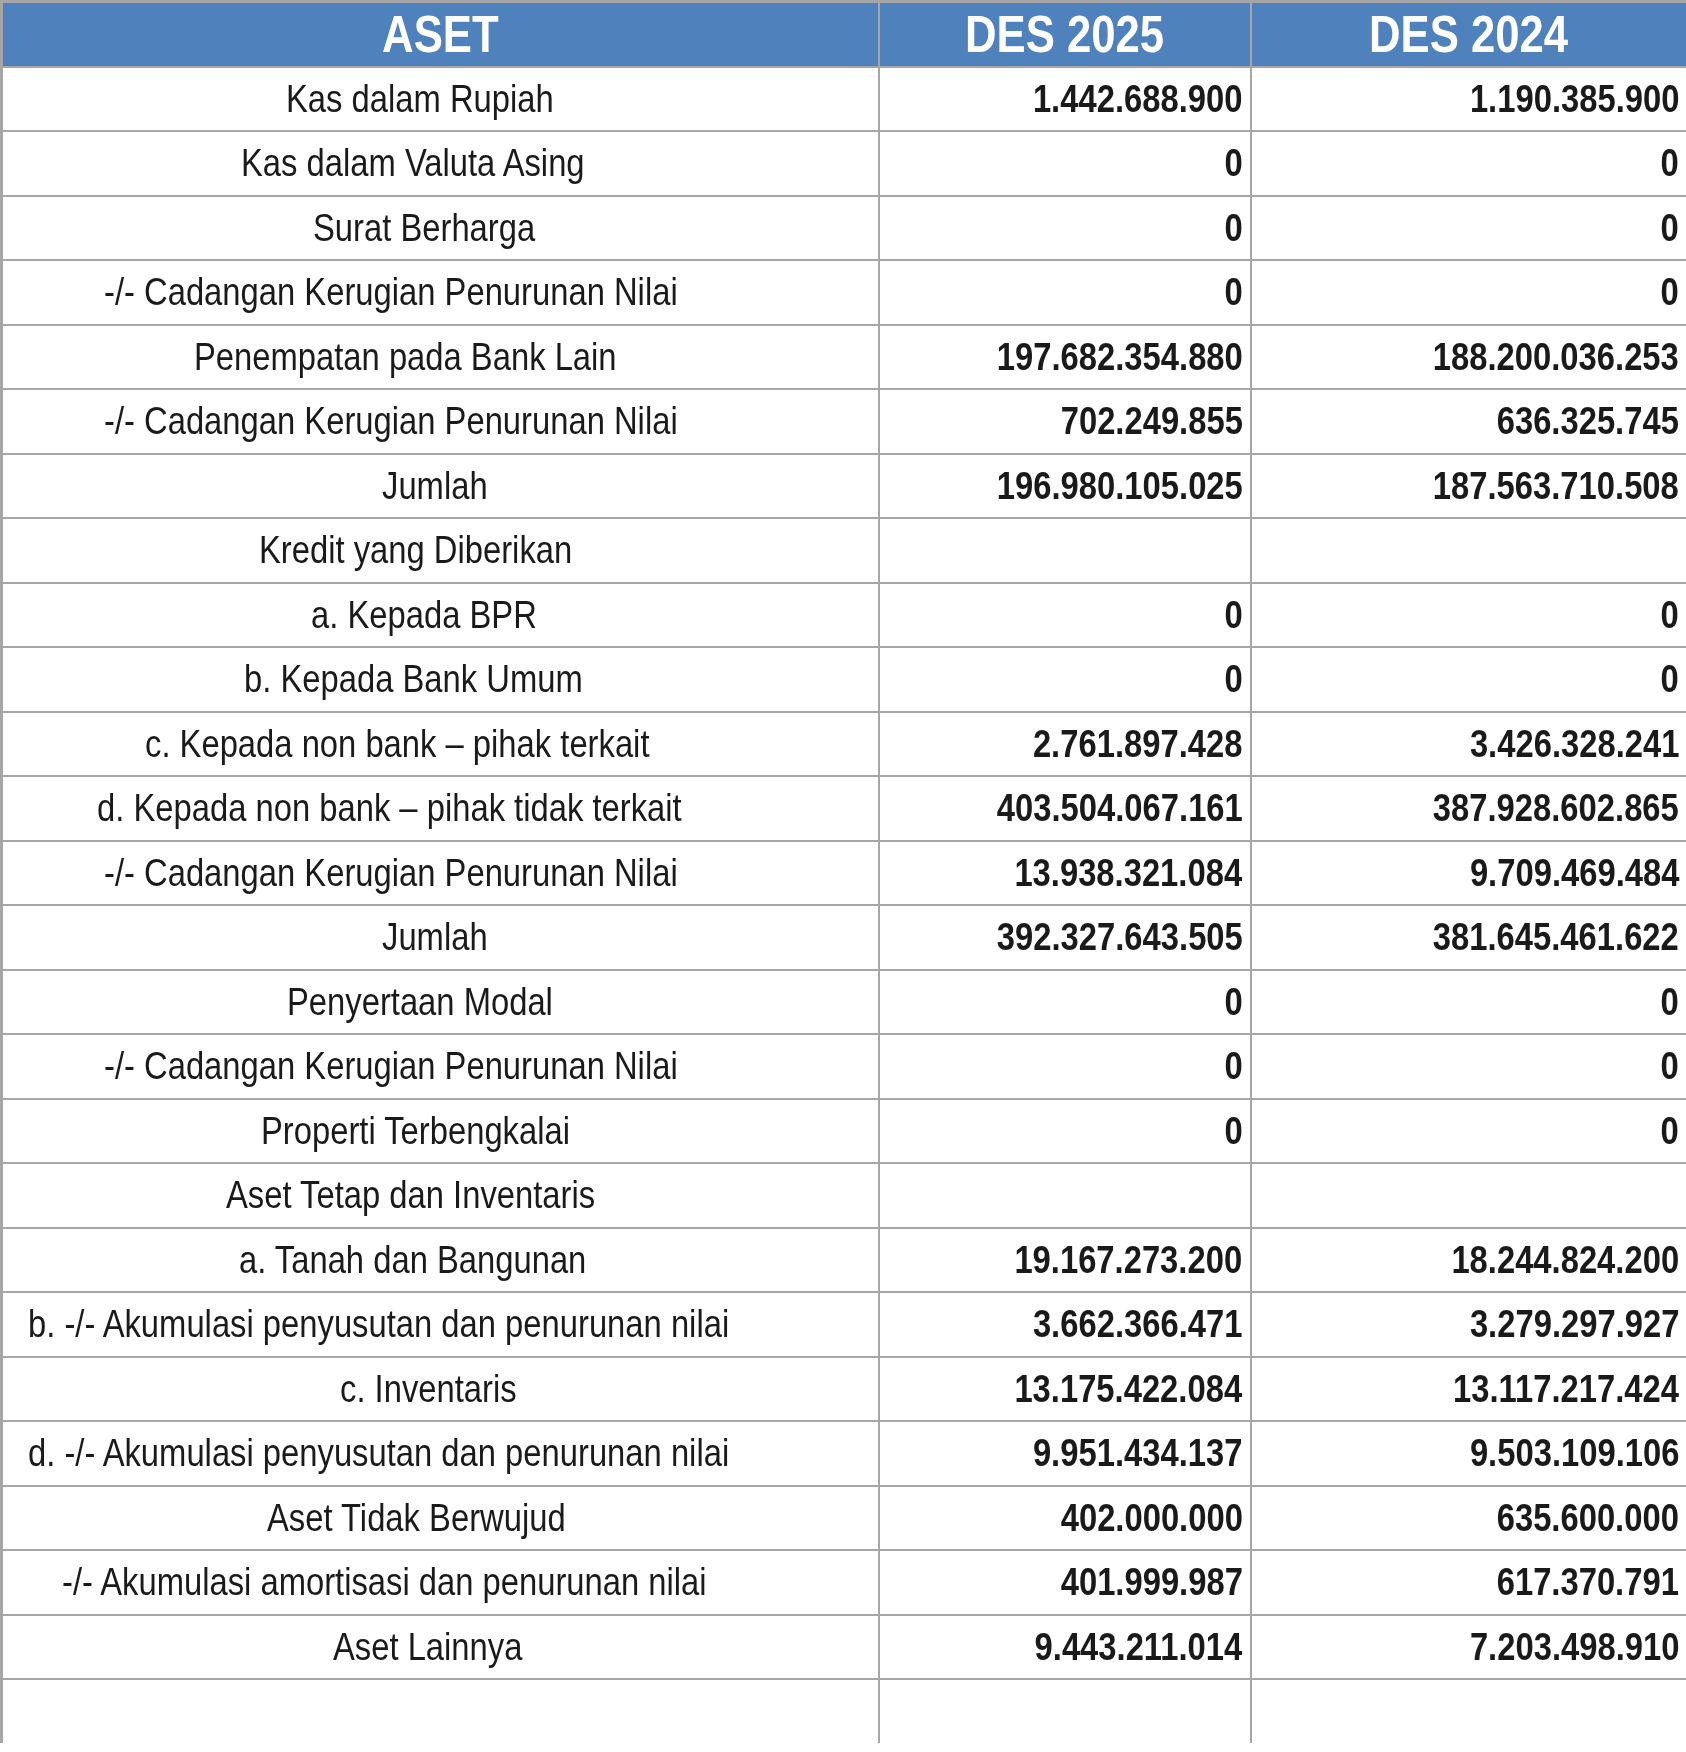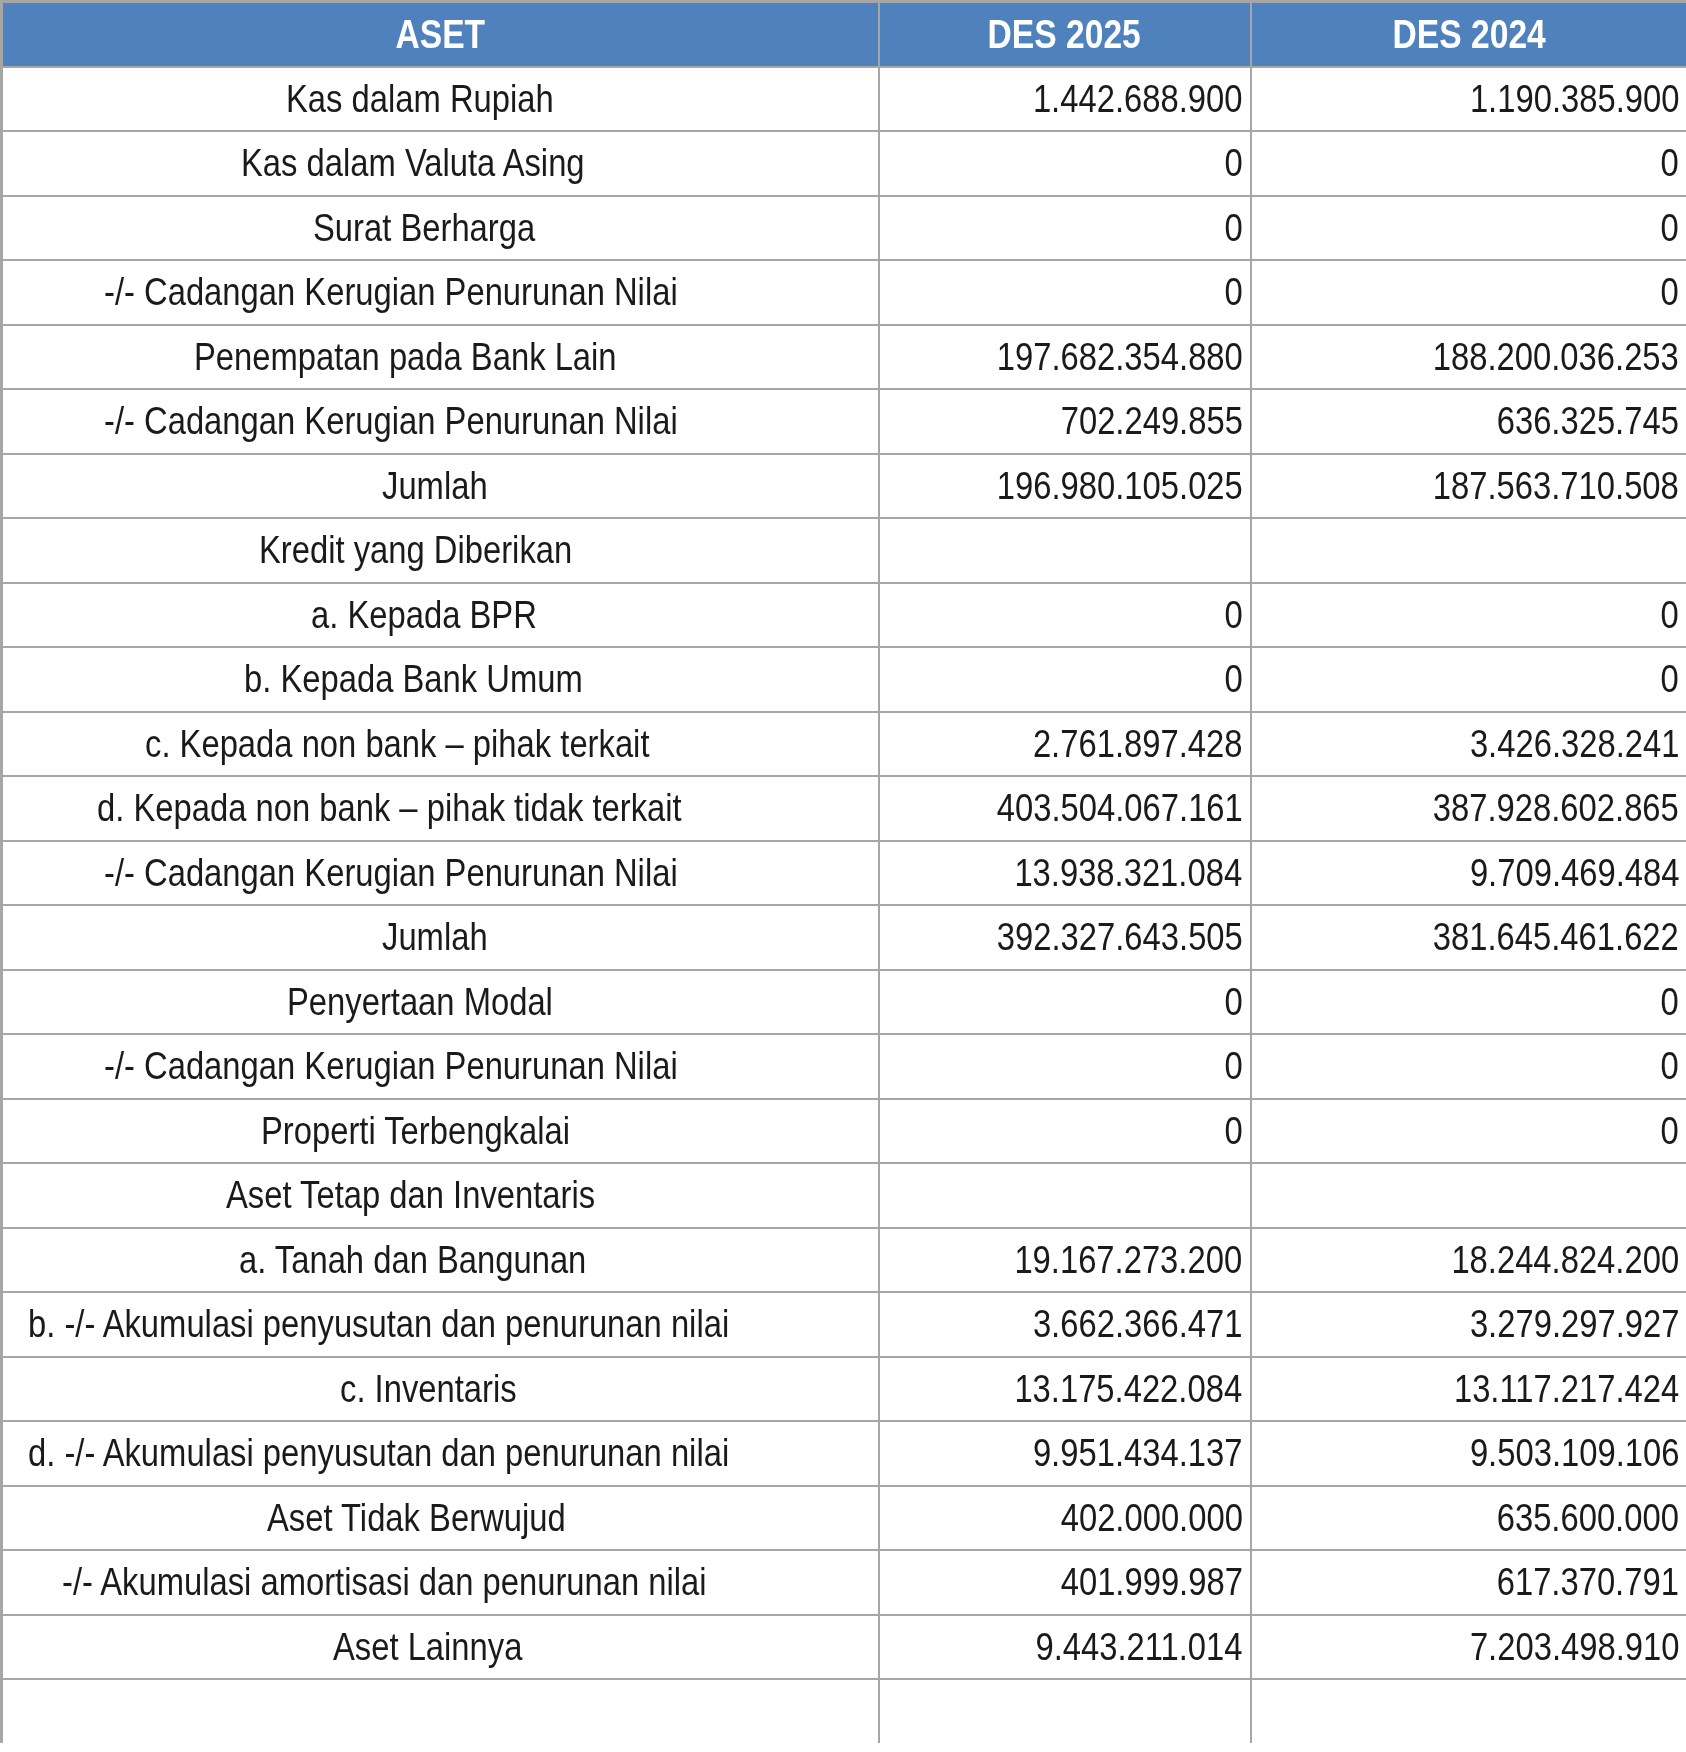--- a/index.html
+++ b/index.html
@@ -28,32 +28,33 @@
     vertical-align: middle;
     background: #ffffff;
     overflow: hidden;
     white-space: nowrap;
   }
   tr:last-child td { border-bottom: none; }
   th.hdr {
     background: #4f81bd;
     color: #ffffff;
     font-weight: bold;
-    font-size: 40px;
+    font-size: 52px;
     text-align: center;
   }
   td.label-cell {
     text-align: center;
     padding-left: 10px;
     font-size: 39px;
   }
   td.num-cell {
     text-align: right;
     padding-right: 7px;
     font-size: 39px;
+    font-weight: bold;
   }
   .cond {
     display: inline-block;
     transform: scaleX(0.84);
   }
   .cond-left   { transform-origin: 0 50%; }
   .cond-right  { transform-origin: 100% 50%; }
   .cond-center { transform-origin: 50% 50%; }
 </style>
 </head>

